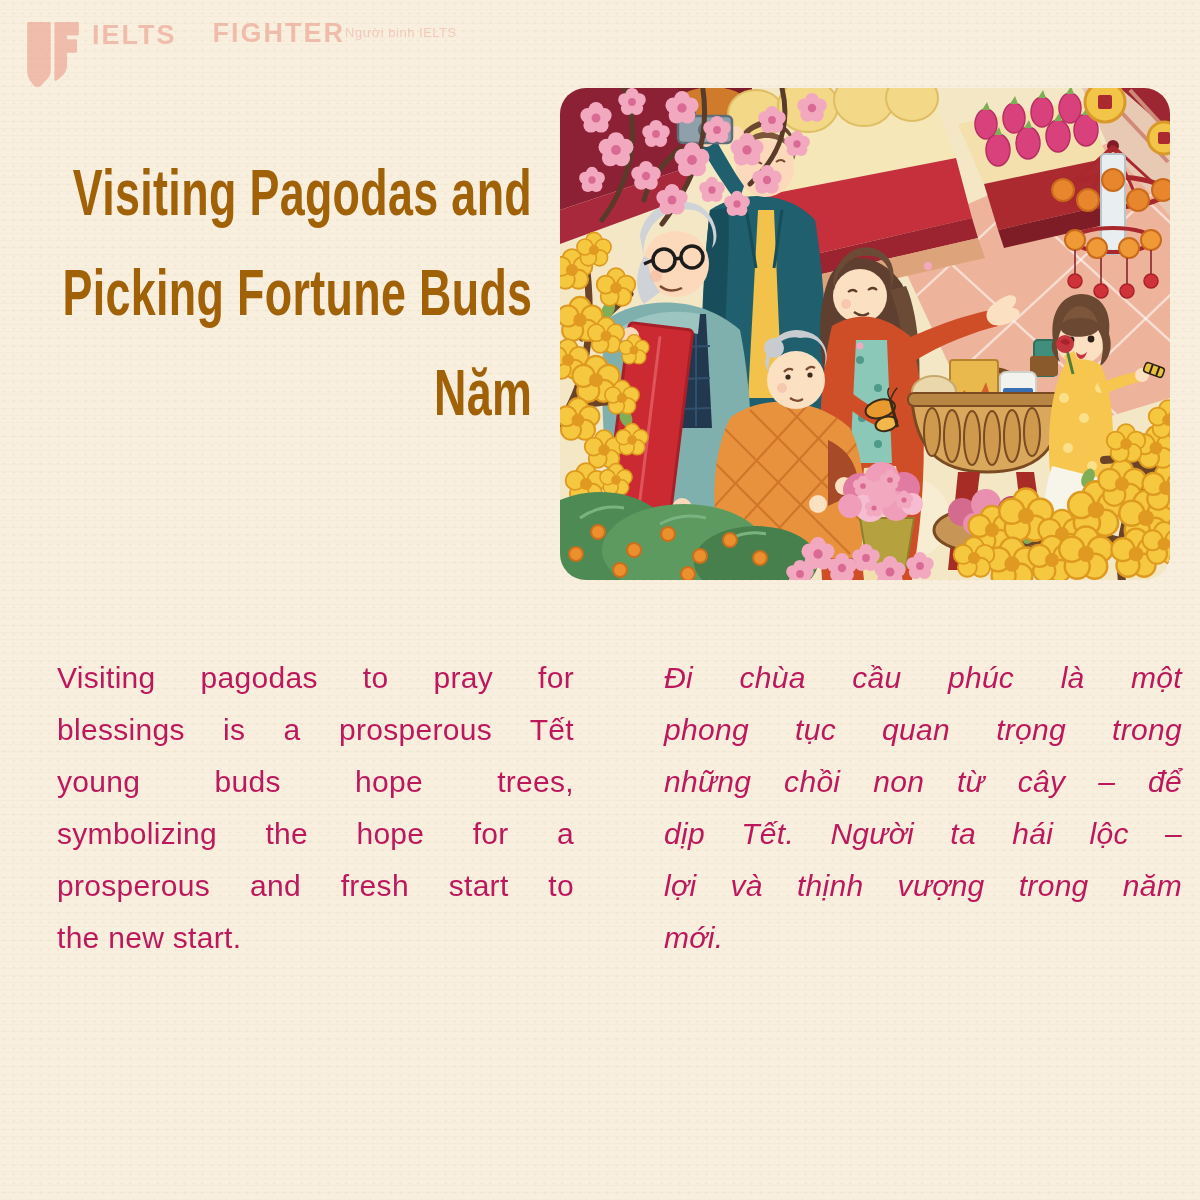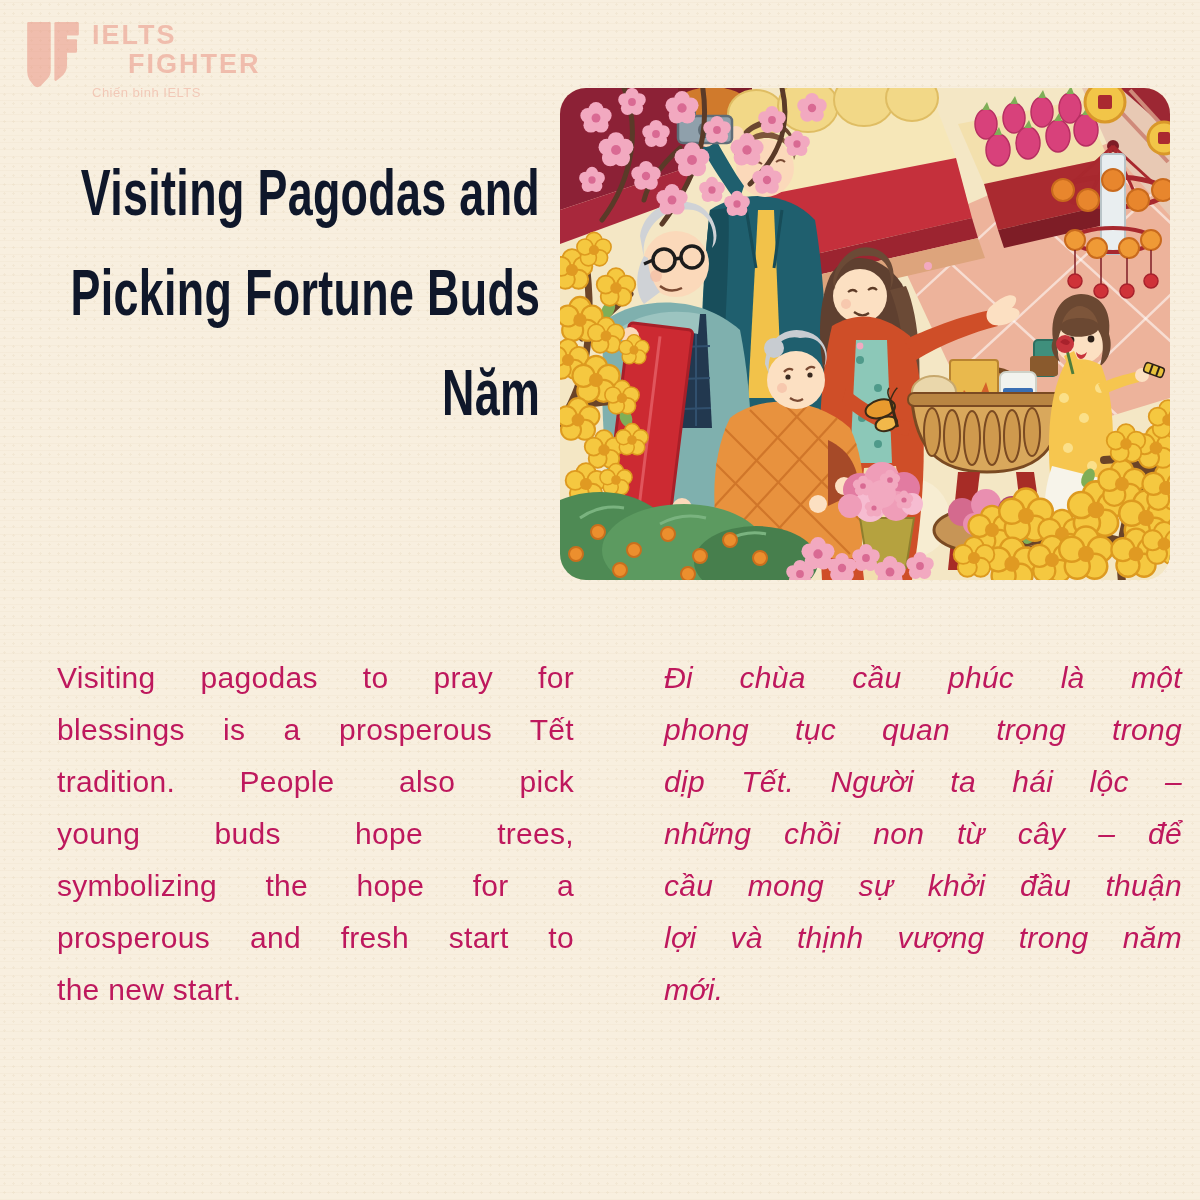--- a/index.html
+++ b/index.html
@@ -8,27 +8,27 @@
     background-color:#f8efdf;
     background-image:
       repeating-linear-gradient(0deg, rgba(219,197,163,.10) 0 1px, rgba(0,0,0,0) 1px 7px),
       radial-gradient(rgba(214,190,156,.16) 1px, rgba(0,0,0,0) 1.4px);
     background-size:auto, 9px 9px;
     font-family:"Liberation Sans","DejaVu Sans",sans-serif;
   }
   
   .logo{position:absolute;left:24px;top:18px;display:flex;gap:10px;opacity:.5;}
   .logo-icon{width:58px;height:74px;flex:0 0 auto;}
-  .logo-text{display:flex;flex-direction:column;line-height:1;}
+  .logo-text{display:flex;flex-direction:row;line-height:1;}
   .logo-l1,.logo-l2{font-weight:800;font-size:27px;letter-spacing:2px;color:#e98d7c;}
   .logo-l1{margin-top:4px;}
   .logo-l2{margin-top:2px;margin-left:36px;}
   .logo-tag{margin-top:8px;font-size:13px;letter-spacing:.5px;color:#eda492;}
   
-  .title-block{position:absolute;left:60px;top:143px;width:480px;color:#0f172a;}
+  .title-block{position:absolute;left:52px;top:143px;width:480px;color:#a16207;}
   .tline{position:relative;height:100px;}
   .tline>span{
     position:absolute;right:0;top:0;line-height:100px;white-space:nowrap;
     font-size:64px;font-weight:800;letter-spacing:.5px;
     transform:scaleX(.70);transform-origin:100% 50%;
   }
   .vi-gap{margin-top:18px;}
   
   .illu{
     position:absolute;left:560px;top:88px;width:610px;height:492px;
@@ -48,21 +48,21 @@
 <div class="logo">
   <svg class="logo-icon" viewBox="0 0 64 78" aria-hidden="true">
     <g fill="#e98d7c" stroke="#e98d7c" stroke-width="3" stroke-linejoin="round">
       <path d="M5 4 h23 v52 c0 4 -1.5 6.5 -4 9 l-6.5 7 c-1.5 1.5 -4 1.5 -5.5 0 l-4.5 -6 c-2 -3 -2.5 -5.5 -2.5 -9 z"></path>
       <path d="M35 4 h24 v12 h-13 v7 h11 v12 h-11 v15 c0 7 -3 10 -7 13 l-4 3 z"></path>
     </g>
   </svg>
   <div class="logo-text">
     <span class="logo-l1">IELTS</span>
     <span class="logo-l2">FIGHTER</span>
-    <span class="logo-tag">Chiến binh IELTS</span>
+    <span class="logo-tag">Người binh IELTS</span>
   </div>
 </div>
 
 <div class="title-block">
   <div class="tline">
       <span>Visiting Pagodas and</span>
     </div>
   <div class="tline">
       <span>Picking Fortune Buds</span>
     </div>
@@ -539,28 +539,26 @@
     <use href="#mai5" transform="translate(608,332) scale(1.8)"></use>
     <use href="#mai5" transform="translate(566,356) scale(1.8)"></use>
     <use href="#mai5" transform="translate(414,470) scale(1.9)"></use>
   </g>
 </svg>
 </figure>
 
 <div class="col col-en">
   <div class="bline">Visiting pagodas to pray for</div>
   <div class="bline">blessings is a prosperous Tết</div>
-  <div class="bline">tradition. People also pick</div>
   <div class="bline">young buds hope trees,</div>
   <div class="bline">symbolizing the hope for a</div>
   <div class="bline">prosperous and fresh start to</div>
   <div class="bline last">the new start.</div>
 </div>
 
 <div class="col col-vi">
   <div class="bline">Đi chùa cầu phúc là một</div>
   <div class="bline">phong tục quan trọng trong</div>
+  <div class="bline">những chồi non từ cây – để</div>
   <div class="bline">dịp Tết. Người ta hái lộc –</div>
-  <div class="bline">những chồi non từ cây – để</div>
-  <div class="bline">cầu mong sự khởi đầu thuận</div>
   <div class="bline">lợi và thịnh vượng trong năm</div>
   <div class="bline last">mới.</div>
 </div>
 
 </body></html>

